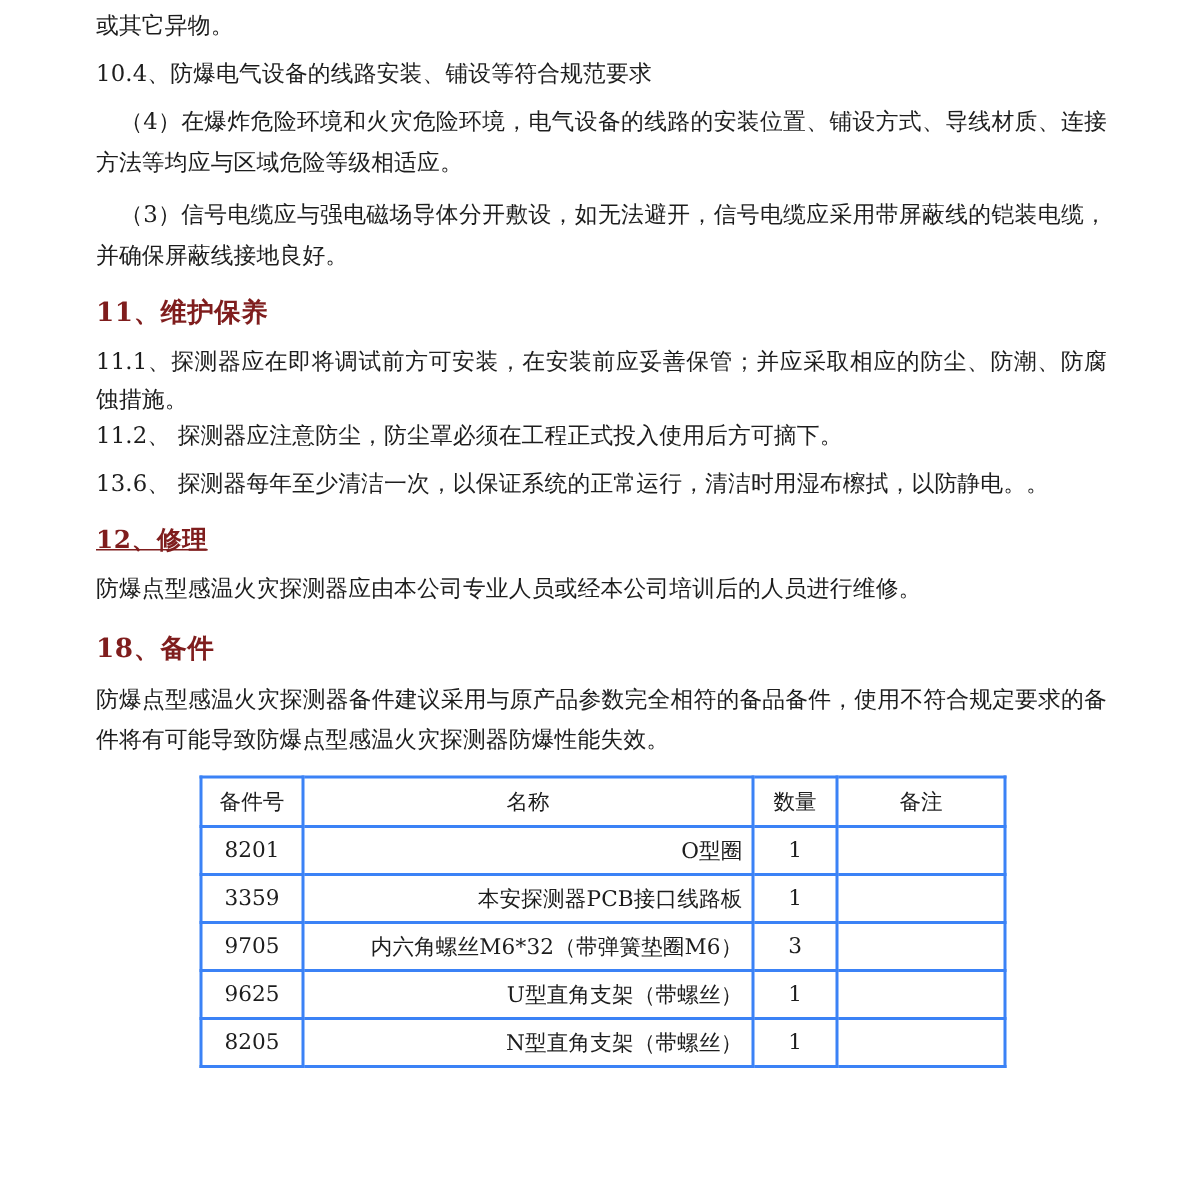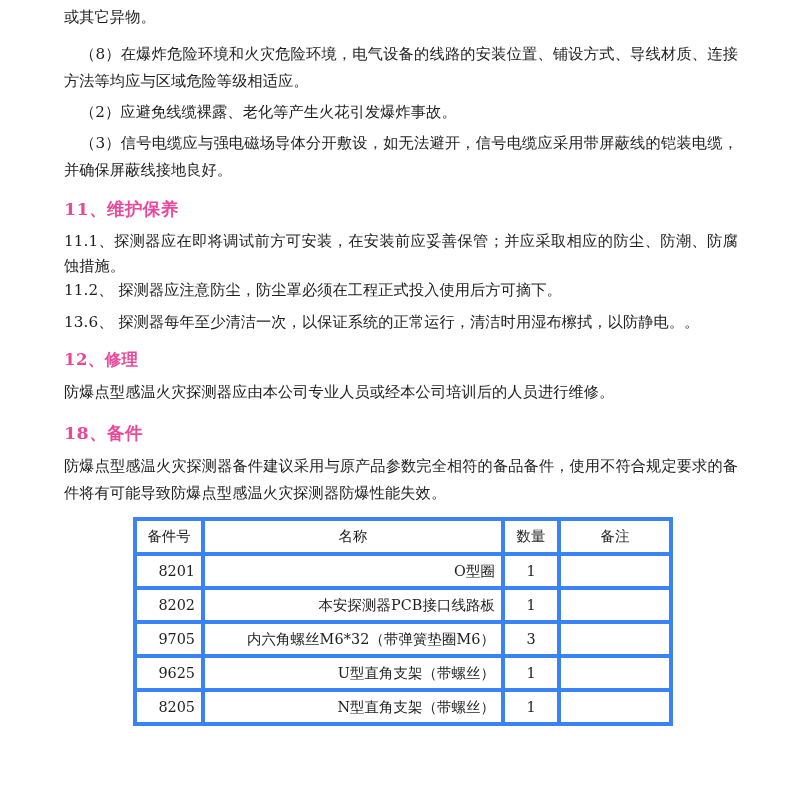--- a/index.html
+++ b/index.html
@@ -35,30 +35,31 @@
   }
   .para.indent {
     text-indent: 16px;
   }
   .para.tight {
     line-height: 24.5px;
   }
 
   
   .heading-red {
-    color: #ec4899;
+    color: #7f1d1d;
     font-weight: bold;
     font-size: 17.5px;
     line-height: 30px;
     margin: 0;
     letter-spacing: 0.4px;
   }
   .heading-red.small {
     font-size: 16.5px;
     line-height: 28px;
+    text-decoration: underline;
   }
   .gap-4  { height: 4px; }
   .gap-5  { height: 5px; }
   .gap-6  { height: 6px; }
   .gap-7  { height: 7px; }
   .gap-10 { height: 10px; }
   .gap-12 { height: 12px; }
 
   
   .table-wrap {
@@ -73,55 +74,55 @@
     font-size: 14.4px;
     color: #1d1d1d;
   }
   table.parts col.c-code { width: 68px; }
   table.parts col.c-name { width: 300px; }
   table.parts col.c-qty  { width: 56px; }
   table.parts col.c-note { width: 112px; }
 
   table.parts th,
   table.parts td {
-    border: 4px solid #3b82f6;
+    border: 2px solid #3b82f6;
     height: 30px;
     padding: 0 6px;
     vertical-align: middle;
     font-weight: normal;
   }
   table.parts th {
     text-align: center;
     height: 31px;
   }
-  td.code  { text-align: right; }
+  td.code  { text-align: center; }
   td.name  { text-align: right; padding-left: 8px; letter-spacing: 0.1px; }
   td.qty   { text-align: center; }
   td.note  { text-align: center; }
 </style>
 </head>
 <body>
 
 <div class="page">
 
   <div class="gap-4"></div>
 
   <div>
     <p class="para">或其它异物。</p>
 
     <div class="gap-5"></div>
 
-
-    <div class="gap-5"></div>
-
-    <p class="para indent">（8）在爆炸危险环境和火灾危险环境，电气设备的线路的安装位置、铺设方式、导线材质、连接方法等均应与区域危险等级相适应。</p>
+    <p class="para">10.4、防爆电气设备的线路安装、铺设等符合规范要求</p>
+
+    <div class="gap-5"></div>
+
+    <p class="para indent">（4）在爆炸危险环境和火灾危险环境，电气设备的线路的安装位置、铺设方式、导线材质、连接方法等均应与区域危险等级相适应。</p>
 
     <div class="gap-4"></div>
 
-    <p class="para indent">（2）应避免线缆裸露、老化等产生火花引发爆炸事故。</p>
 
     <div class="gap-4"></div>
 
     <p class="para indent">（3）信号电缆应与强电磁场导体分开敷设，如无法避开，信号电缆应采用带屏蔽线的铠装电缆，并确保屏蔽线接地良好。</p>
   </div>
 
   <div class="gap-10"></div>
 
   <div>
     <h2 class="heading-red">11、维护保养</h2>
@@ -178,21 +179,21 @@
         </tr>
       </thead>
       <tbody>
         <tr>
           <td class="code">8201</td>
           <td class="name">O型圈</td>
           <td class="qty">1</td>
           <td class="note"></td>
         </tr>
         <tr>
-          <td class="code">8202</td>
+          <td class="code">3359</td>
           <td class="name">本安探测器PCB接口线路板</td>
           <td class="qty">1</td>
           <td class="note"></td>
         </tr>
         <tr>
           <td class="code">9705</td>
           <td class="name">内六角螺丝M6*32（带弹簧垫圈M6）</td>
           <td class="qty">3</td>
           <td class="note"></td>
         </tr>

